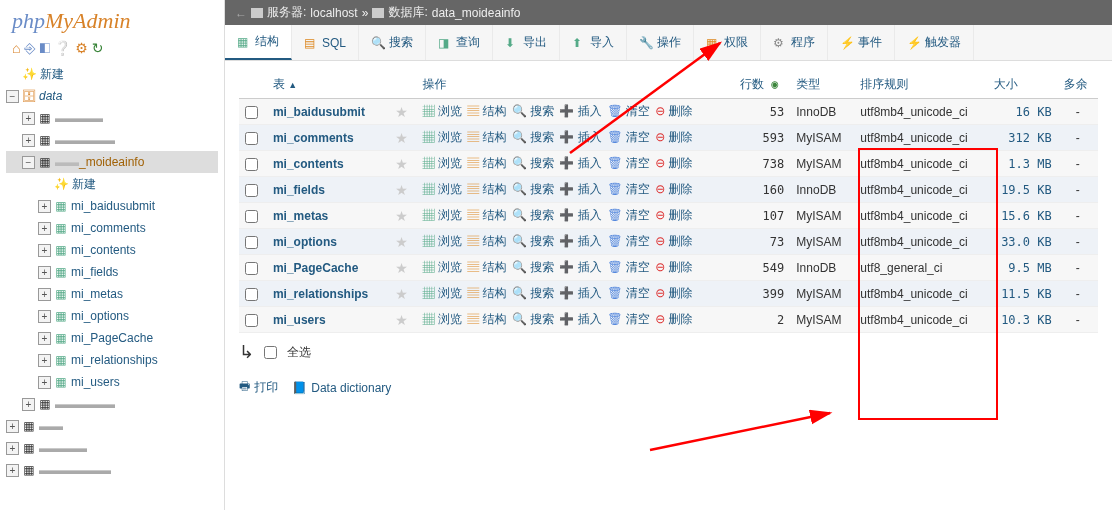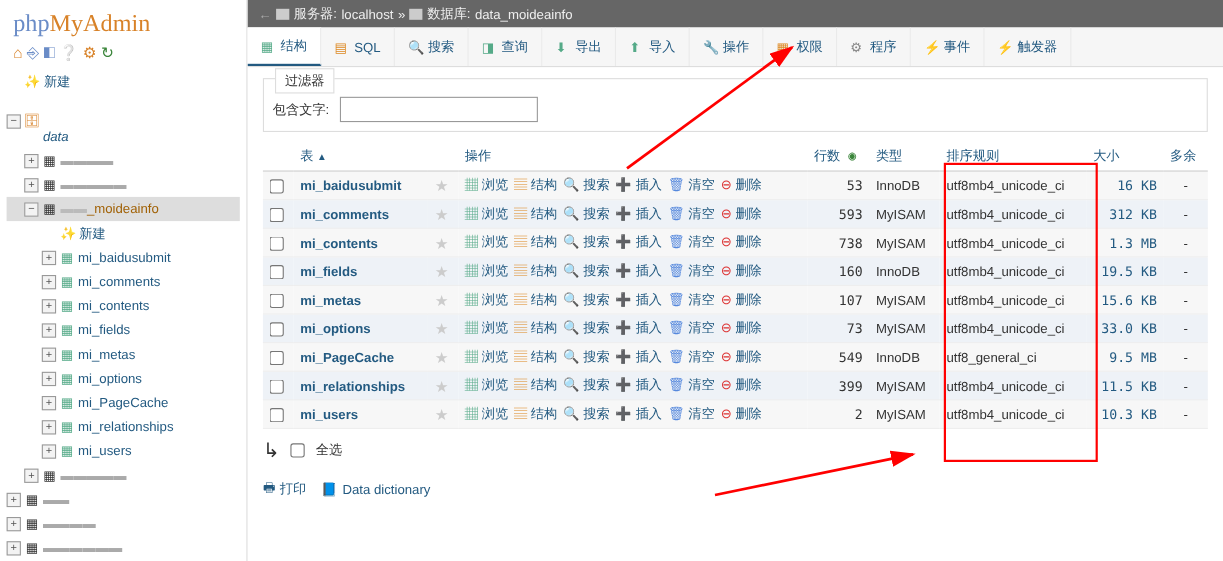--- a/index.html
+++ b/index.html
@@ -1,19 +1,19 @@
 <!DOCTYPE html>
 <html><head>
 <meta charset="utf-8">
 <style>
 *{margin:0;padding:0;box-sizing:border-box;}
 body{font-family:sans-serif;font-size:12px;color:#333;background:#fff;width:1112px;height:510px;overflow:hidden;position:relative;}
 .layout{display:flex;height:100%;}
 .sidebar{width:225px;background:#fff;border-right:1px solid #ddd;padding:4px;overflow:hidden;}
-.logo{font-family:serif;font-size:22px;padding:4px 8px;}
+.logo{font-family:serif;font-size:22px;font-style:italic;padding:4px 8px;}
 .logo .p1{color:#6a8cc7;}
 .logo .p2{color:#d88228;}
 .logo-icons{padding:2px 8px;font-size:14px;}
 .recent-tabs{display:flex;gap:8px;padding:6px 8px;font-size:12px;color:#235a81;}
 .recent-tabs span{cursor:pointer;}
 .collapse-btn{margin-left:auto;border:1px solid #ccc;border-radius:10px;padding:0 10px;font-size:10px;background:#eee;}
 .tree{padding:4px 2px;font-size:12px;line-height:20px;}
 .tree-item{display:flex;align-items:center;gap:2px;padding:1px 0;white-space:nowrap;}
 .tree-item .sq{display:inline-block;width:13px;height:13px;border:1px solid #999;background:#f3f3f3;text-align:center;line-height:11px;font-size:10px;color:#555;}
 .tree-item .ic{width:16px;text-align:center;}
@@ -73,21 +73,21 @@
     </div>
     <div class="tree">
       <div class="tree-item">
           <span class="ind"></span>
           <span class="ic">✨</span>
           <a>新建</a>
         </div>
       <div class="tree-item">
           <span class="sq">−</span>
           <span class="ic" style="color:#d88228;">🗄</span>
-          <a style="font-style:italic;margin-top:28px;">data</a>
+          <a style="font-style:italic;">data</a>
         </div>
       <div class="tree-item gray">
           <span class="ind"></span>
           <span class="sq">+</span>
           <span class="ic">▦</span>
           <a>▬▬▬▬</a>
         </div>
       <div class="tree-item gray">
           <span class="ind"></span>
           <span class="sq">+</span>
@@ -249,27 +249,20 @@
           <span class="ti" style="color:#d82;">⚡</span>
           <span>事件</span>
         </div>
         <div class="tab">
           <span class="ti" style="color:#888;">⚡</span>
           <span>触发器</span>
         </div>
       </div>
 
     <div class="content">
-      <div class="filter-box">
-        <div class="filter-legend">过滤器</div>
-        <div style="padding-top:8px;">
-          <label>包含文字:</label>
-          <input type="text" value="" style="">
-        </div>
-      </div>
 
       <table class="tbl">
         <thead>
           <tr>
             <th></th>
             <th class="srt"><span>表</span> <span class="sort-arrow">▲</span></th>
             <th></th>
             <th>操作</th>
             <th class="srt num"><span>行数</span> <span style="color:#3a853a;">◉</span></th>
             <th class="srt">类型</th>

